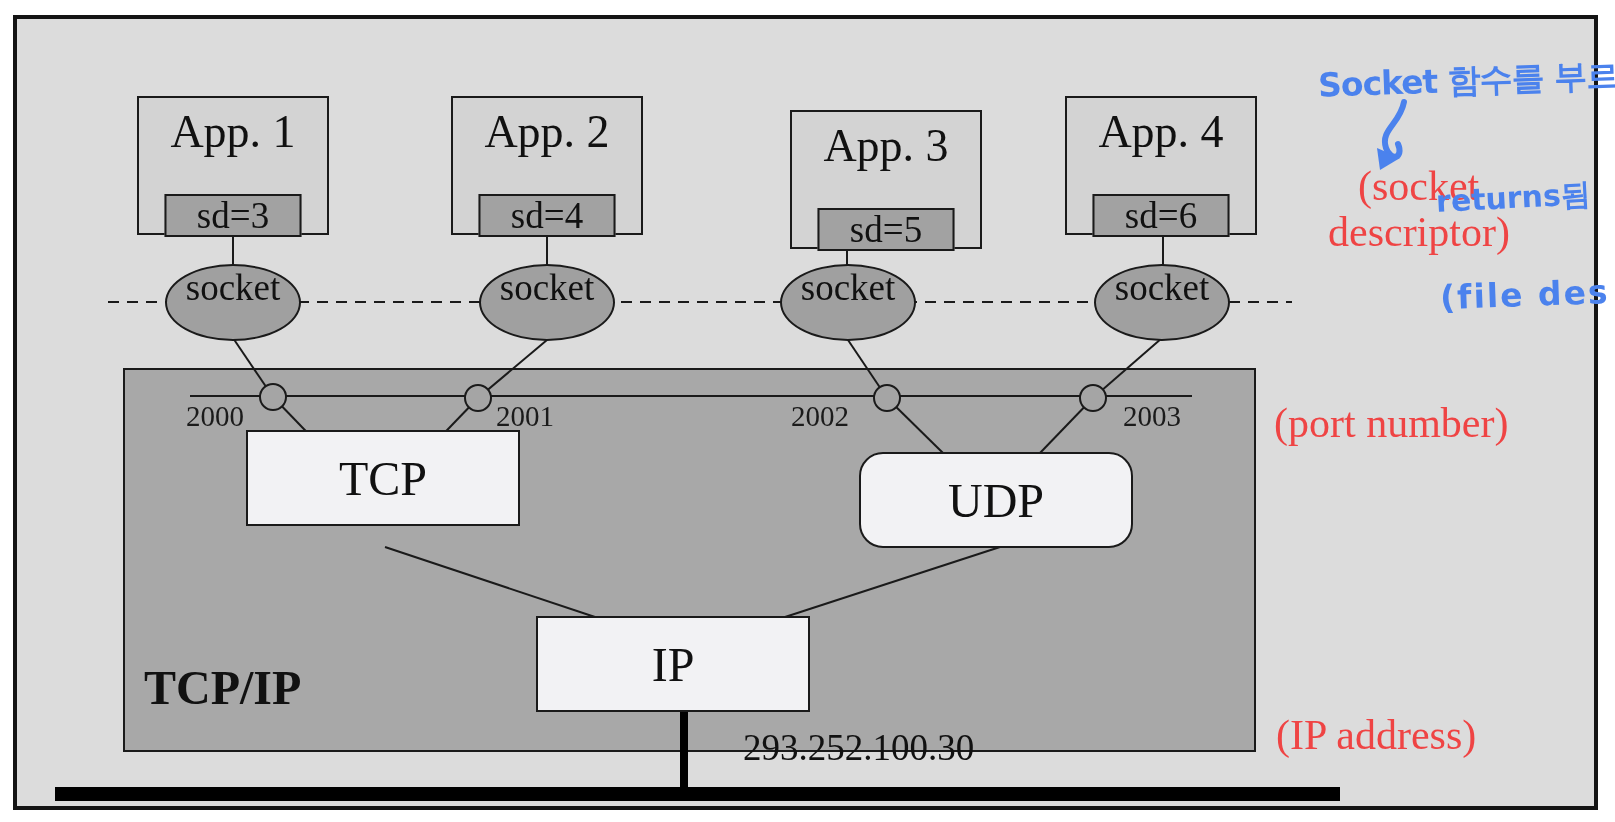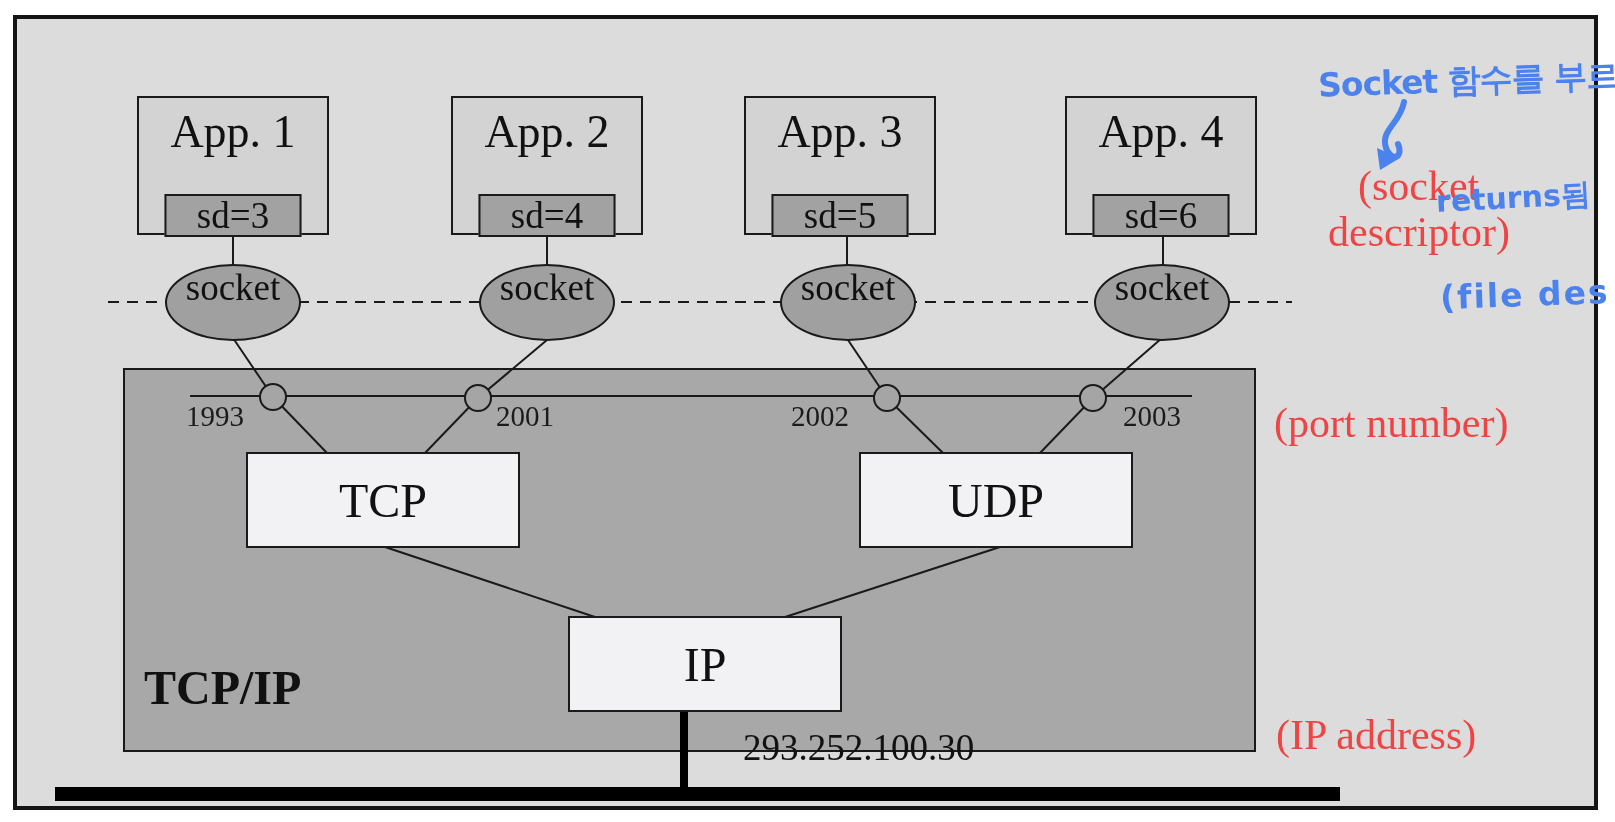--- a/index.html
+++ b/index.html
@@ -115,21 +115,21 @@
   <div class="app-box" style="left:137px;">
     <div class="app-label">App. 1</div>
     <div class="sd-badge">sd=3</div>
   </div>
 
   <div class="app-box" style="left:451px;">
     <div class="app-label">App. 2</div>
     <div class="sd-badge">sd=4</div>
   </div>
 
-  <div class="app-box" style="left:744px;">
+  <div class="app-box" style="left:790px;margin-top:14px;">
     <div class="app-label">App. 3</div>
     <div class="sd-badge">sd=5</div>
   </div>
 
   <div class="app-box" style="left:1065px;">
     <div class="app-label">App. 4</div>
     <div class="sd-badge">sd=6</div>
   </div>
 
   <div class="socket" style="left:165px;">
@@ -138,32 +138,32 @@
   <div class="socket" style="left:479px;">
     <span>socket</span>
   </div>
   <div class="socket" style="left:780px;">
     <span>socket</span>
   </div>
   <div class="socket" style="left:1094px;">
     <span>socket</span>
   </div>
 
-  <div class="port-label" style="left:186px;">1993</div>
+  <div class="port-label" style="left:186px;">2000</div>
   <div class="port-label" style="left:496px;">2001</div>
   <div class="port-label" style="left:791px;">2002</div>
   <div class="port-label" style="left:1123px;">2003</div>
 
-  <div class="proto-box" style="left:246px;top:452px;">
+  <div class="proto-box" style="left:246px;top:430px;">
     <span>TCP</span>
   </div>
-  <div class="proto-box" style="left:859px;top:452px;">
+  <div class="proto-box" style="left:859px;top:452px;border-radius:24px;">
     <span>UDP</span>
   </div>
-  <div class="proto-box" style="left:568px;top:616px;">
+  <div class="proto-box" style="left:536px;top:616px;">
     <span>IP</span>
   </div>
 
   <div class="stack-label">TCP/IP</div>
   <div class="ip-address">293.252.100.30</div>
 
   <div class="side-label" style="left:1358px;top:162px;">(socket</div>
   <div class="side-label" style="left:1328px;top:208px;">descriptor)</div>
   <div class="side-label" style="left:1274px;top:399px;">(port number)</div>
   <div class="side-label" style="left:1276px;top:711px;">(IP address)</div>

